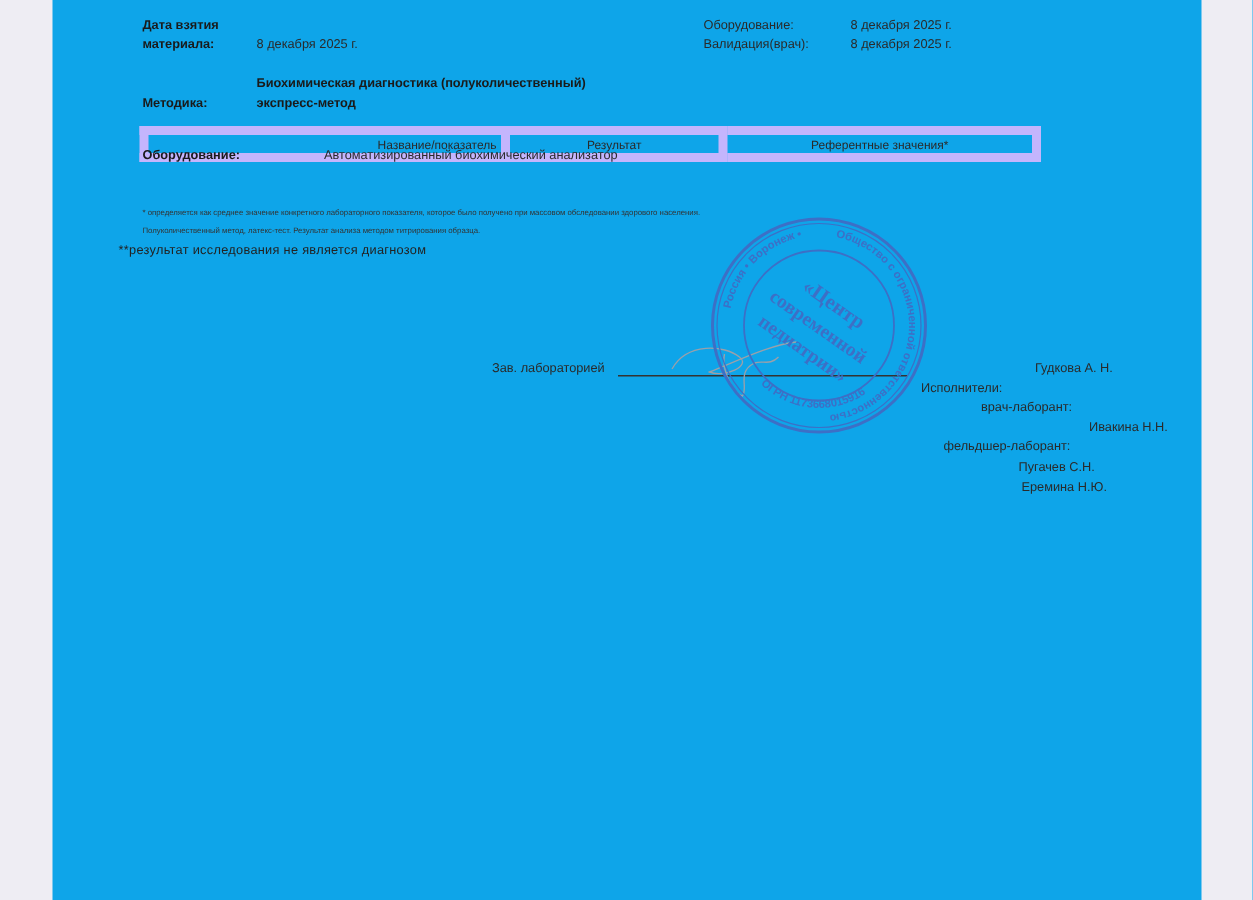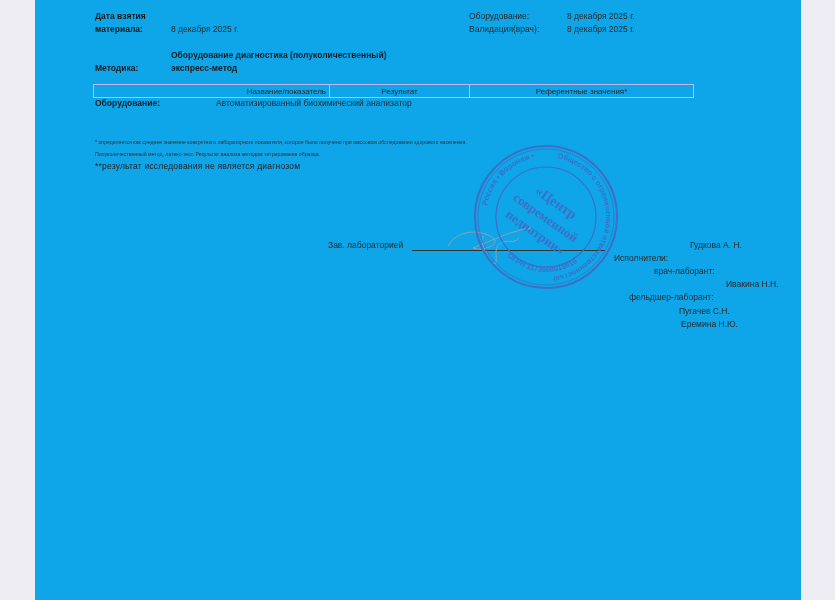--- a/index.html
+++ b/index.html
@@ -18,62 +18,62 @@
   .lbl { font-size: 8.5px; font-weight: bold; color: #1a1a1a; }
   .val { font-size: 8.5px; color: #2a2a2a; }
   .small { font-size: 5.2px; color: #333; }
   .note2 { font-size: 8.5px; color: #222; letter-spacing: 0.2px; }
 
   table.res {
     position: absolute; border-collapse: collapse;
     font-size: 8px; color: #2a2a2a;
   }
   table.res td {
-    border: 1px solid #c4b5fd; padding: 0; height: 12px; line-height: 11px;
+    border: 6px solid #c4b5fd; padding: 0; height: 12px; line-height: 11px;
   }
   .sigline {
     position: absolute; left: 377px; top: 250px; width: 193px; height: 1px; background: #333;
   }
   .stamp { position: absolute; left: 436px; top: 142px; width: 150px; height: 150px; }
 </style>
 </head>
 <body>
 
 <div class="page">
 
   <div class="abs lbl" style="left:60px; top:11px;">Дата взятия</div>
   <div class="abs lbl" style="left:60px; top:24px;">материала:</div>
   <div class="abs val" style="left:136px; top:24px;">8 декабря 2025 г.</div>
 
   <div class="abs val" style="left:434px; top:11px;">Оборудование:</div>
   <div class="abs val" style="left:532px; top:11px;">8 декабря 2025 г.</div>
   <div class="abs val" style="left:434px; top:24px;">Валидация(врач):</div>
   <div class="abs val" style="left:532px; top:24px;">8 декабря 2025 г.</div>
 
-  <div class="abs lbl" style="left:136px; top:50px;">Оборудование диагностика (полуколичественный)</div>
+  <div class="abs lbl" style="left:136px; top:50px;">Биохимическая диагностика (полуколичественный)</div>
   <div class="abs lbl" style="left:60px; top:63px;">Методика:</div>
   <div class="abs lbl" style="left:136px; top:63px;">экспресс-метод</div>
 
   <table class="res" style="left:58px; top:84px; width:601px;">
     <tbody>
         <tr>
       <td style="width:232px; text-align:right; padding-right:3px;">Название/показатель</td>
       <td style="width:139px; text-align:center;">Результат</td>
       <td style="text-align:center;">Референтные значения*</td>
     </tr>
   </tbody>
     </table>
 
   <div class="abs lbl" style="left:60px; top:98px;">Оборудование:</div>
   <div class="abs val" style="left:136px; top:98px;margin-left:45px;">Автоматизированный биохимический анализатор</div>
 
 
   <div class="abs small" style="left:60px; top:139px;">* определяется как среднее значение конкретного лабораторного показателя, которое было получено при массовом обследовании здорового населения.</div>
   <div class="abs small" style="left:60px; top:151px;">Полуколичественный метод, латекс-тест. Результат анализа методом титрирования образца.</div>
-  <div class="abs note2" style="left:60px; top:161px;">**результат исследования не является  диагнозом</div>
+  <div class="abs note2" style="left:44px; top:161px;">**результат исследования не является  диагнозом</div>
 
   <div class="abs val" style="left:293px; top:240px;">Зав. лабораторией</div>
   <div class="sigline"></div>
   <div class="abs val" style="left:655px; top:240px;">Гудкова  А. Н.</div>
 
   <div class="abs val" style="left:579px; top:253px;">Исполнители:</div>
   <div class="abs val" style="left:619px; top:266px;">врач-лаборант:</div>
   <div class="abs val" style="left:647px; top:279px;padding-left:44px;">Ивакина Н.Н.</div>
   <div class="abs val" style="left:594px; top:292px;">фельдшер-лаборант:</div>
   <div class="abs val" style="left:644px; top:306px;">Пугачев С.Н.</div>

